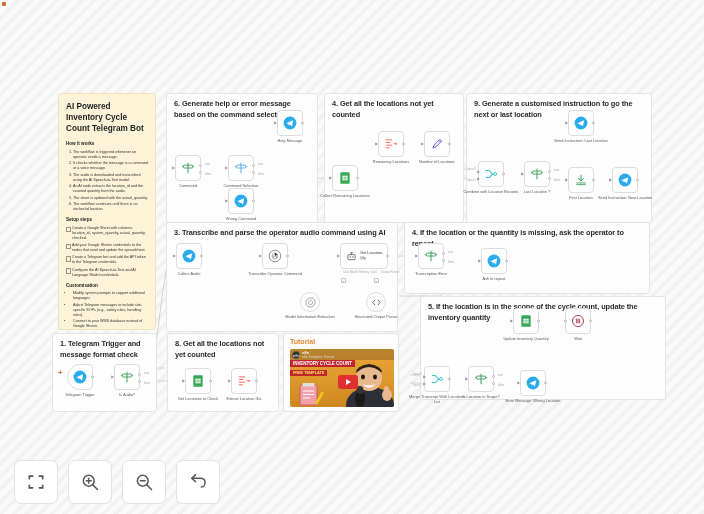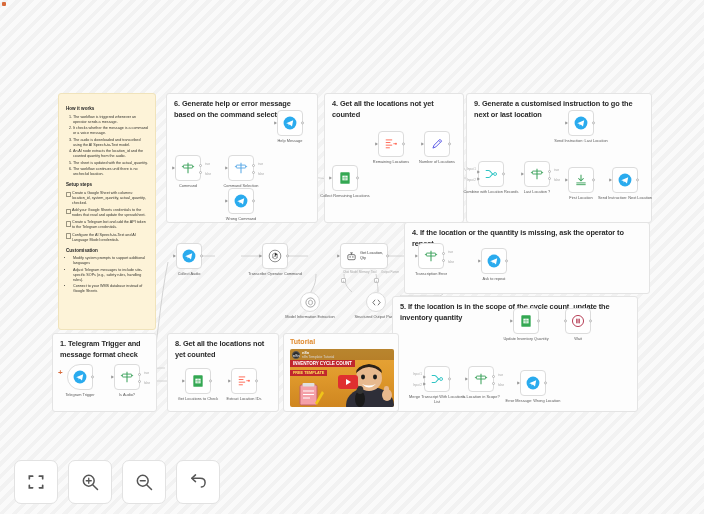--- a/index.html
+++ b/index.html
@@ -321,20 +321,21 @@
     <path d="M450,148 C462,160 462,170 470,174"></path>
     <path d="M358,178 C400,178 440,178 468,178"></path>
 
     <path d="M506,174 L524,174"></path>
     <path d="M550,168 C560,168 566,148 572,136"></path>
     <path d="M550,180 C558,180 562,180 568,180"></path>
     <path d="M594,180 L612,180"></path>
   </svg>
 
   <div class="sticky" style="left:58px; top:93px; width:98px; height:237px;">
+    <h1>AI Powered Inventory Cycle Count Telegram Bot</h1>
     <h2>How it works</h2>
     <ol>
       <li>The workflow is triggered whenever an operator sends a message.</li>
       <li>It checks whether the message is a command or a voice message.</li>
       <li>The audio is downloaded and transcribed using the AI Speech-to-Text model.</li>
       <li>An AI node extracts the location_id and the counted quantity from the audio.</li>
       <li>The sheet is updated with the actual_quantity.</li>
       <li>The workflow continues until there is no uncheckd location.</li>
     </ol>
     <h2>Setup steps</h2>
@@ -484,20 +485,23 @@
   <div class="node" style="left:612px; top:167px;">
     <svg class="ico" viewBox="0 0 24 24">
       <circle cx="12" cy="12" r="11" fill="#2aabee"></circle>
       <path d="M5.5 12.3 L17.5 7.2 L15.4 17.8 L11.6 14.6 L9.6 16.4 L9.5 13.9 Z" fill="#fff"></path>
     </svg>
     <span class="port l arrow"></span>
     <span class="port r"></span>
     <span class="lbl">Send Instruction: Next Location</span>
   </div>
 
+  <div class="section" style="left:166px; top:222px; width:232px; height:110px;">
+    <div class="sec-title">3. Transcribe and parse the operator audio command using AI</div>
+  </div>
   <div class="node" style="left:176px; top:243px;">
     <svg class="ico" viewBox="0 0 24 24">
       <circle cx="12" cy="12" r="11" fill="#2aabee"></circle>
       <path d="M5.5 12.3 L17.5 7.2 L15.4 17.8 L11.6 14.6 L9.6 16.4 L9.5 13.9 Z" fill="#fff"></path>
     </svg>
     <span class="port l arrow"></span>
     <span class="port r"></span>
     <span class="lbl">Collect Audio</span>
   </div>
   <div class="node" style="left:262px; top:243px;">
@@ -560,21 +564,21 @@
   <div class="node" style="left:481px; top:248px;">
     <svg class="ico" viewBox="0 0 24 24">
       <circle cx="12" cy="12" r="11" fill="#2aabee"></circle>
       <path d="M5.5 12.3 L17.5 7.2 L15.4 17.8 L11.6 14.6 L9.6 16.4 L9.5 13.9 Z" fill="#fff"></path>
     </svg>
     <span class="port l arrow"></span>
     <span class="port r"></span>
     <span class="lbl">Ask to repeat</span>
   </div>
 
-  <div class="section" style="left:392px; top:296px; width:246px; height:116px;">
+  <div class="section" style="left:420px; top:296px; width:246px; height:104px;">
     <div class="sec-title">5. If the location is in the scope of the cycle count, update the inventory quantity</div>
   </div>
   <div class="node" style="left:424px; top:366px;">
     <svg class="ico" viewBox="0 0 24 24">
       <path d="M3 6 H8 C12 6 12 12 16 12" stroke="#2ec4c4" stroke-width="1.8" fill="none"></path>
       <path d="M3 18 H8 C12 18 12 12 16 12" stroke="#2ec4c4" stroke-width="1.8" fill="none"></path>
       <circle cx="19" cy="12" r="2.5" fill="none" stroke="#2ec4c4" stroke-width="1.6"></circle>
     </svg>
     <span class="port l1 arrow"></span>
     <span class="port l2 arrow"></span>

